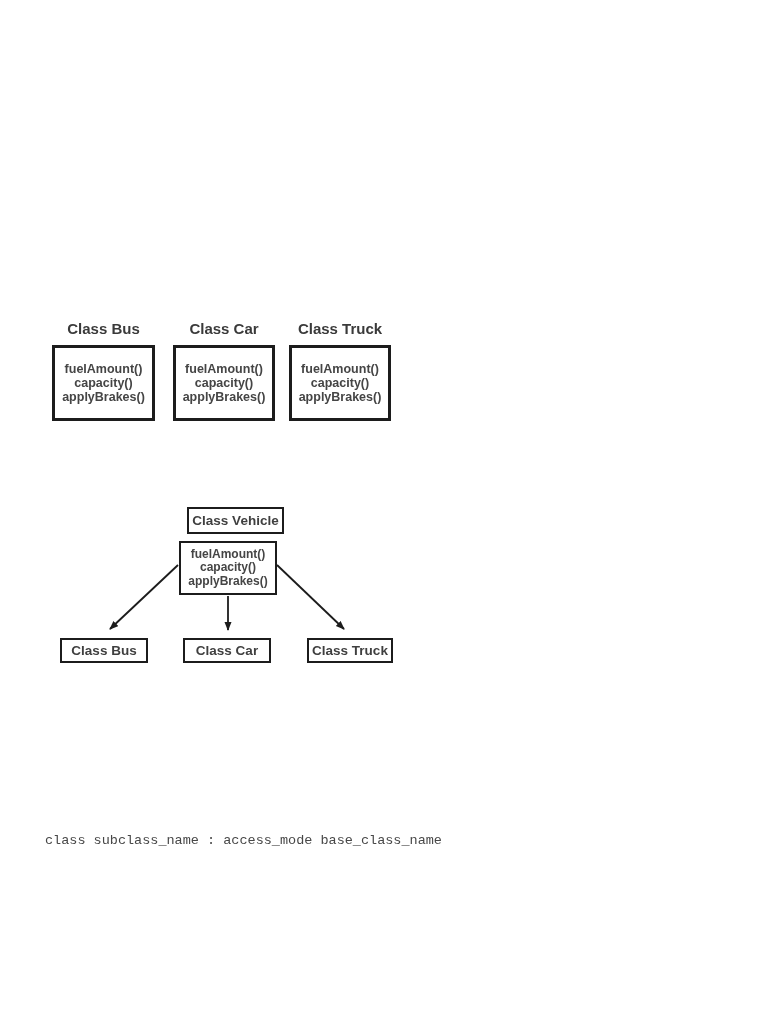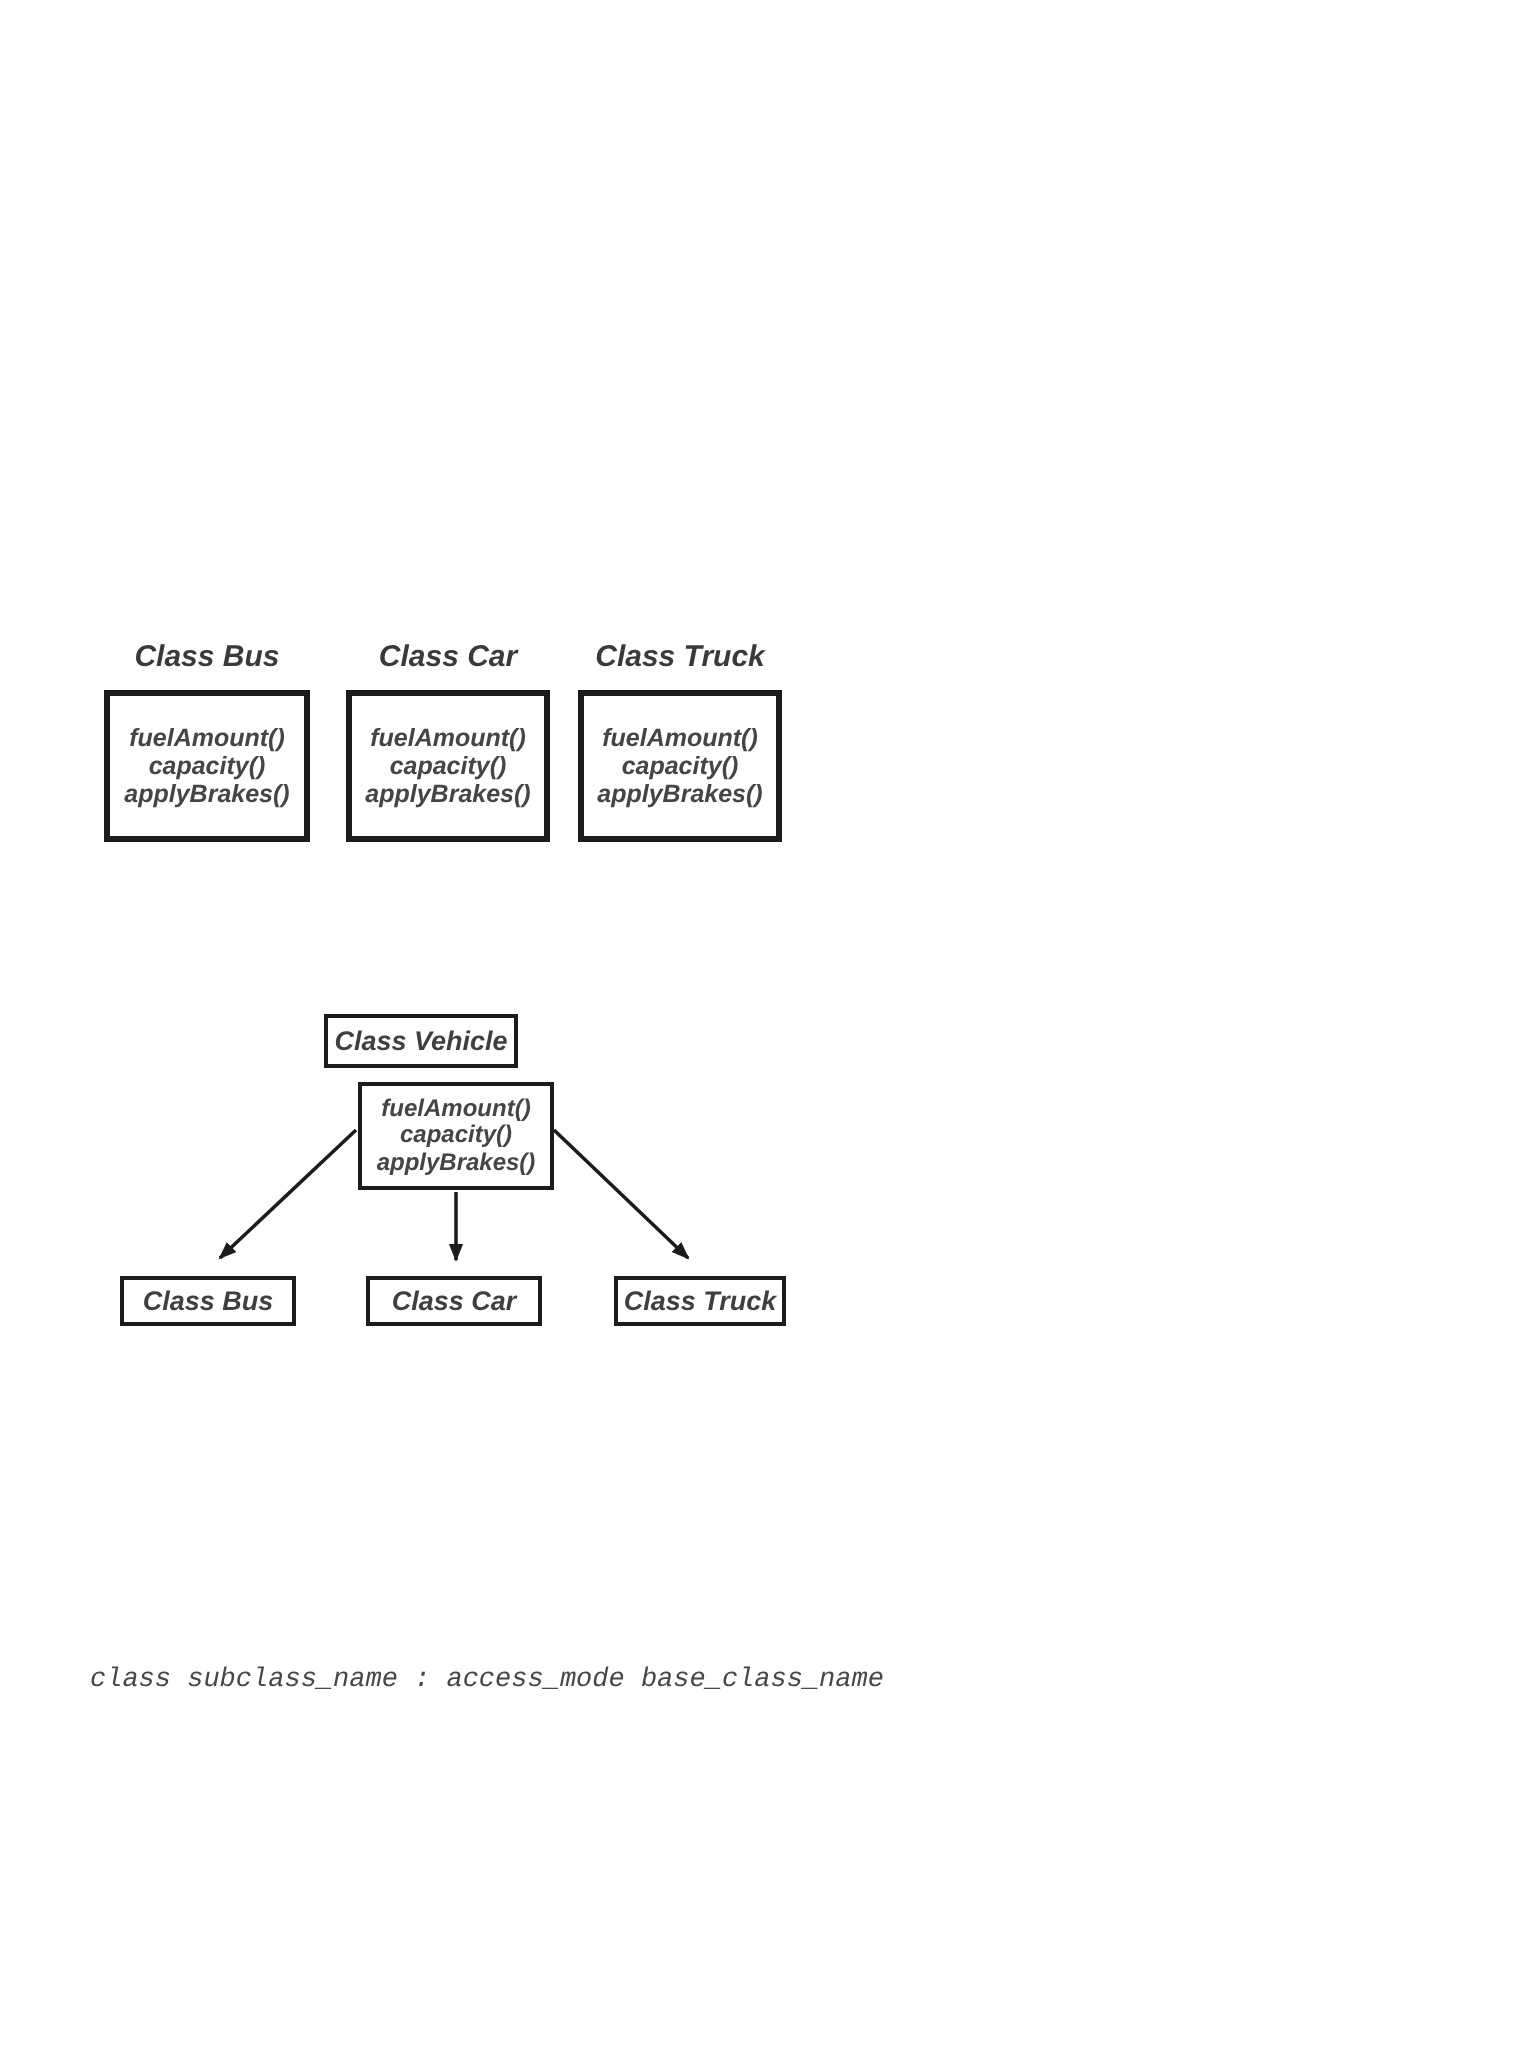--- a/index.html
+++ b/index.html
@@ -3,21 +3,20 @@
 <meta charset="utf-8">
 <style>
   html, body { margin: 0; padding: 0; background: #ffffff; }
   .page {
     position: relative;
     width: 768px;
     height: 860px;
     background: #ffffff;
     font-family: "Liberation Sans", sans-serif;
     overflow: hidden;
-    font-style: italic;
   }
 
   
   .cls-group { position: absolute; top: 320px; }
   .cls-title {
     font-weight: bold;
     font-size: 15px;
     color: #3a3a3a;
     text-align: center;
     white-space: nowrap;
@@ -47,21 +46,21 @@
     border: 2.5px solid #1c1c1c;
     background: #ffffff;
     display: flex;
     align-items: center;
     justify-content: center;
     font-weight: bold;
     color: #3f3f3f;
     text-align: center;
     white-space: nowrap;
   }
-  #vehicle-title-box { left: 162px; top: 507px; width: 97px;  height: 27px; font-size: 13.5px; }
+  #vehicle-title-box { left: 187px; top: 507px; width: 97px;  height: 27px; font-size: 13.5px; }
   #vehicle-methods-box {
     left: 179px; top: 541px; width: 98px; height: 54px;
     flex-direction: column; font-size: 12px; line-height: 13.5px; color: #454545;
   }
   #derived-bus-box   { left: 60px;  top: 638px; width: 88px; height: 25px; font-size: 13.5px; }
   #derived-car-box   { left: 183px; top: 638px; width: 88px; height: 25px; font-size: 13.5px; }
   #derived-truck-box { left: 307px; top: 638px; width: 86px; height: 25px; font-size: 13.5px; }
 
   .arrows-svg { position: absolute; left: 0; top: 500px; width: 420px; height: 180px; }
 

